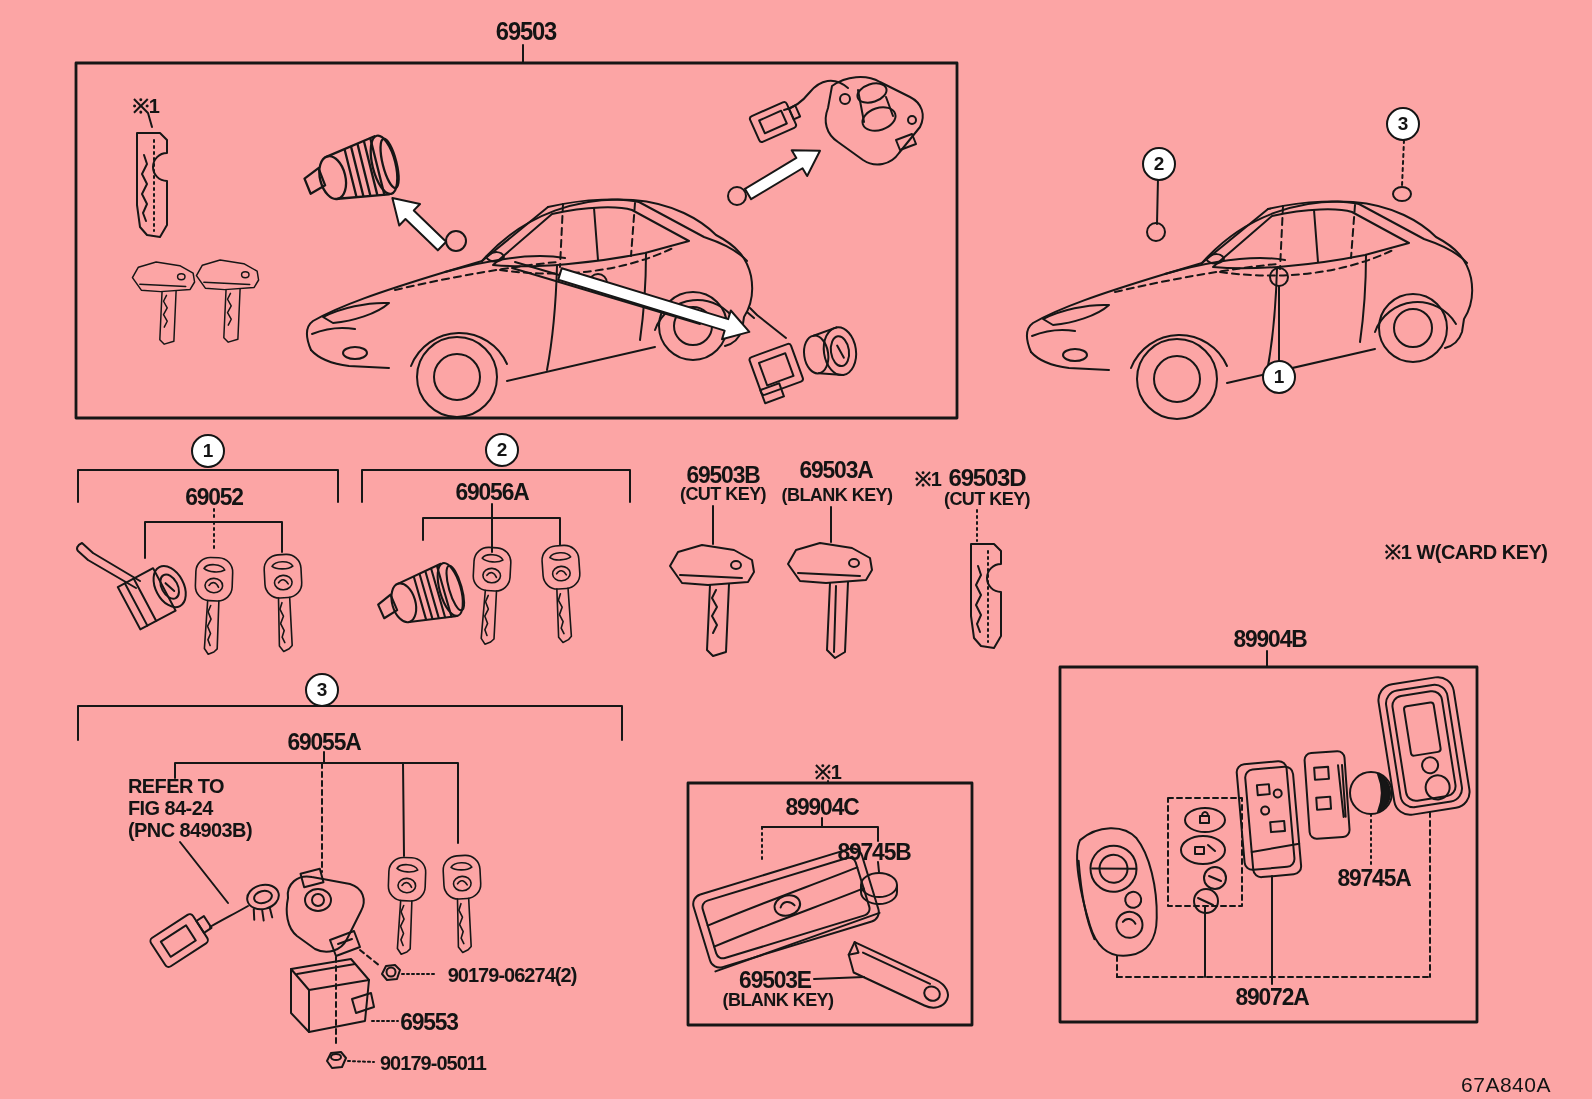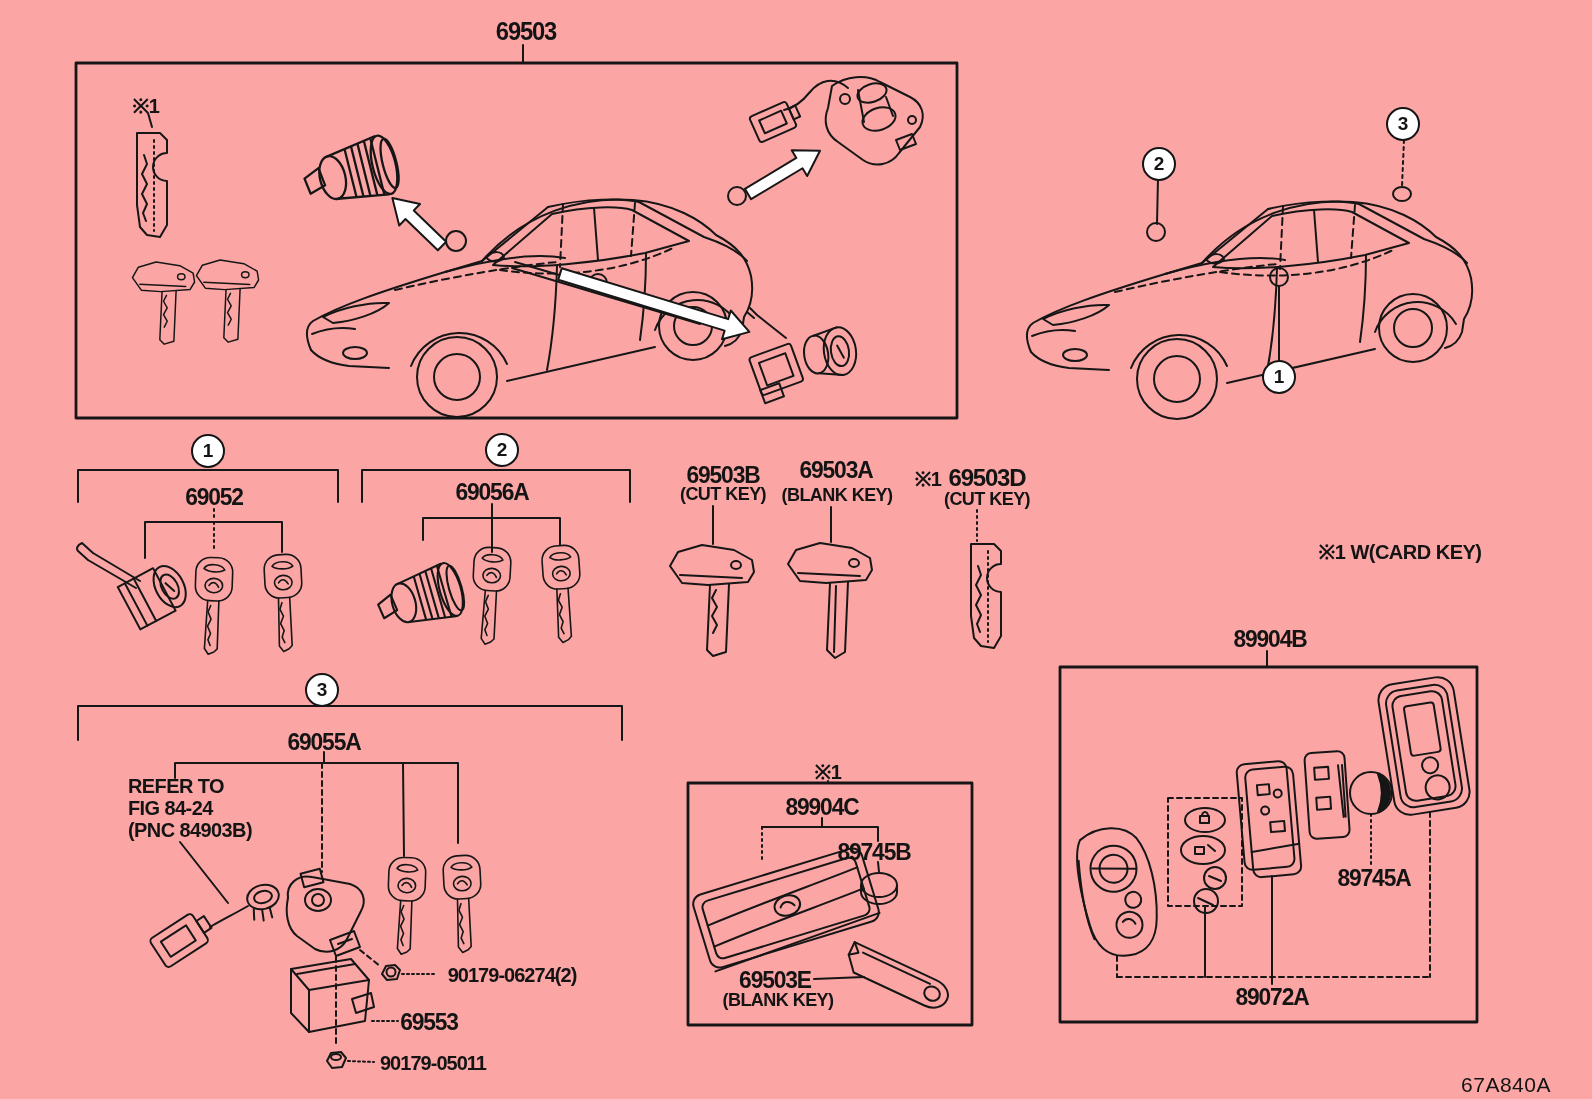--- a/index.html
+++ b/index.html
@@ -349,21 +349,21 @@
 <div class="lbl pn" style="left:723px;top:475px">69503B</div>
 <div class="lbl kind" style="left:723px;top:494px">(CUT KEY)</div>
 <div class="lbl pn" style="left:836px;top:470px">69503A</div>
 <div class="lbl kind" style="left:837px;top:495px">(BLANK KEY)</div>
 <div class="pnrow" style="left:970px;top:478px">
   <span class="n">※1</span>
   <span class="p">69503D</span>
 </div>
 <div class="lbl kind" style="left:987px;top:499px">(CUT KEY)</div>
 
-<div class="lbl note" style="left:1400px;top:551px">※1 W(CARD KEY)</div>
+<div class="lbl note" style="left:1466px;top:551px">※1 W(CARD KEY)</div>
 
 <div class="lbl pn" style="left:1270px;top:639px">89904B</div>
 <div class="lbl pn" style="left:1374px;top:878px">89745A</div>
 <div class="lbl pn" style="left:1272px;top:997px">89072A</div>
 
 <div class="lbl note" style="left:828px;top:771px">※1</div>
 <div class="lbl pn" style="left:822px;top:807px">89904C</div>
 <div class="lbl pn" style="left:874px;top:852px">89745B</div>
 <div class="lbl pn" style="left:775px;top:980px">69503E</div>
 <div class="lbl kind" style="left:778px;top:1000px">(BLANK KEY)</div>

